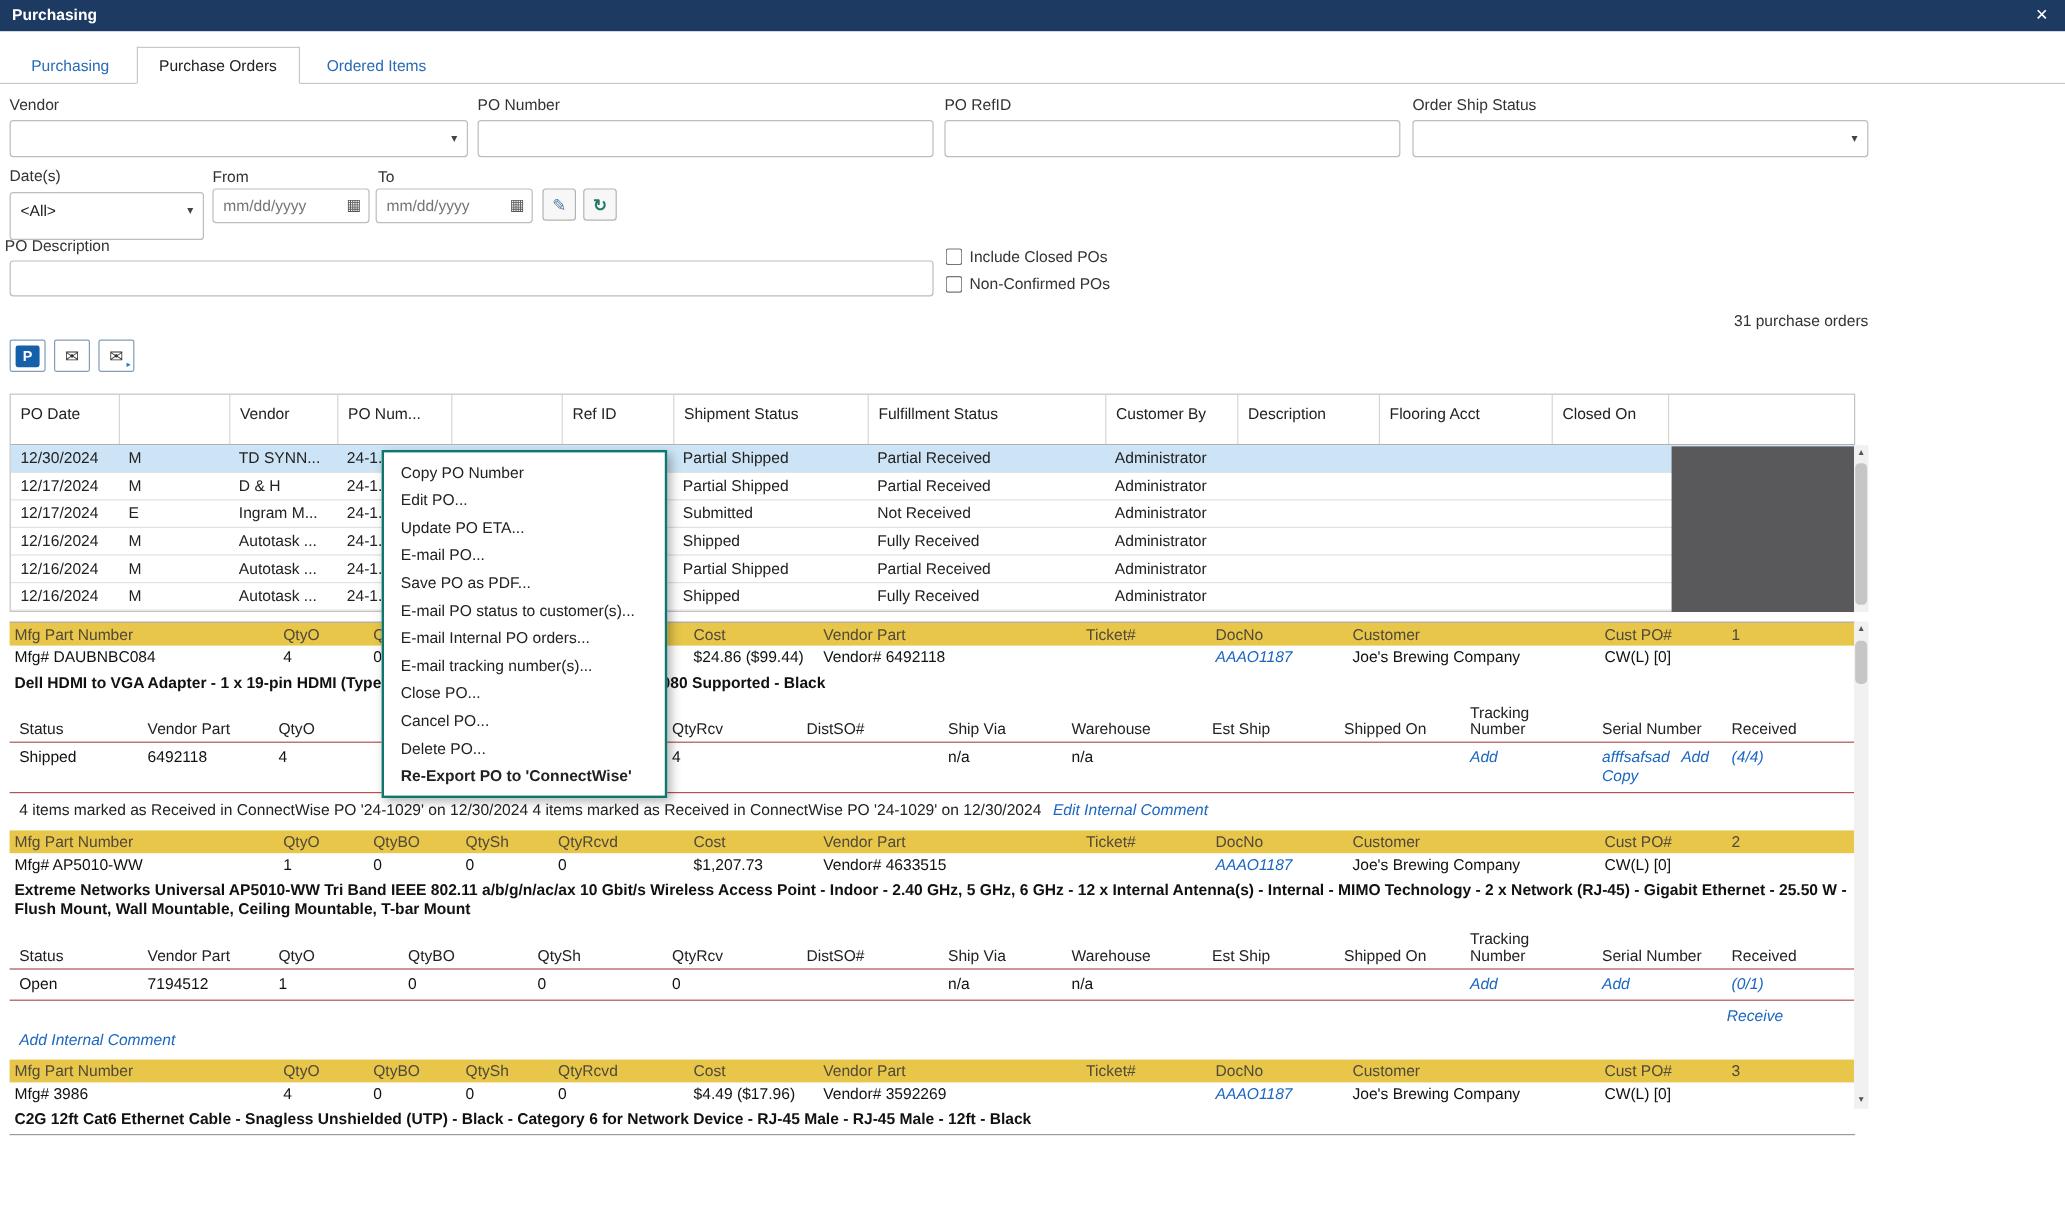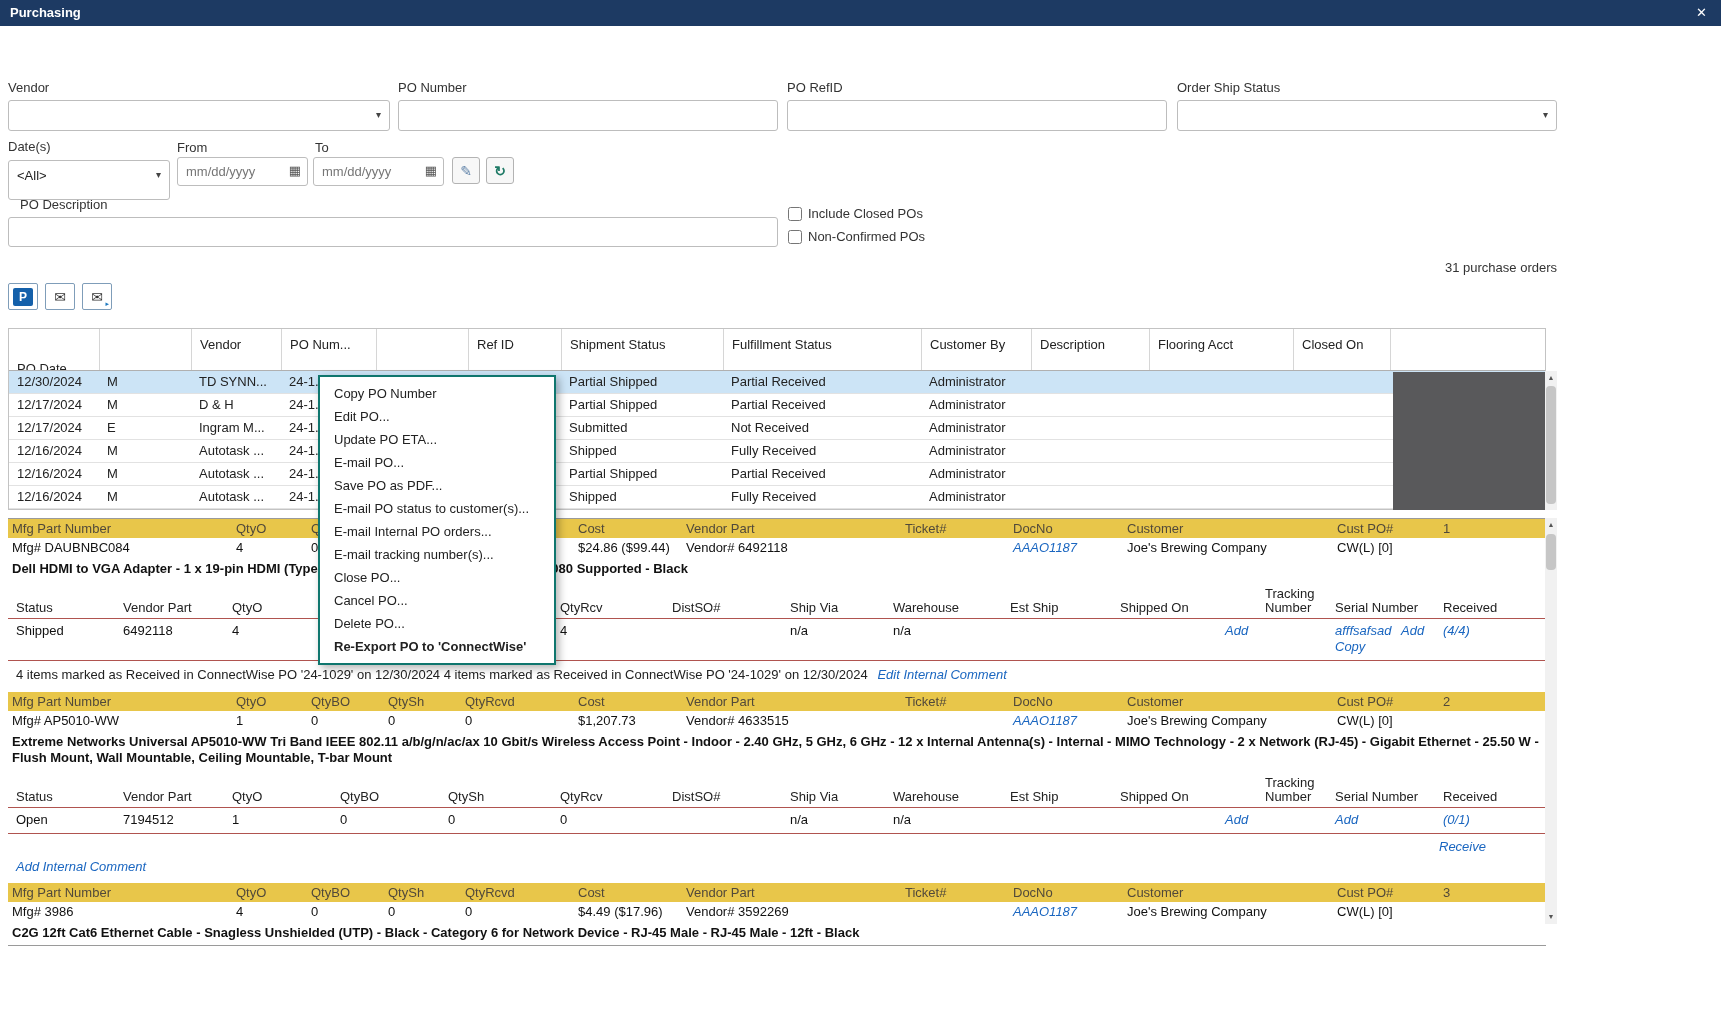--- a/index.html
+++ b/index.html
@@ -44,21 +44,21 @@
             font-size:12px; line-height:18px; border-radius:2px; }
   .mailmark { position:absolute; right:2px; bottom:1px; font-size:7px; color:#1f7ac0; }
 
   
   .potable { position:absolute; top:328px; left:8px; width:1538px; background:#fff;
              border:1px solid #c3c3c3; }
   .tgrid { display:grid; grid-template-columns:90px 92px 90px 95px 92px 93px 162px 198px 110px 118px 144px 97px 1fr; }
   .thead { height:42px; border-bottom:1px solid #b0b0b0; }
   .thead > div { padding:8px 0 0 8px; font-size:13px; color:#222; border-left:1px solid #d6d6d6;
                  overflow:hidden; white-space:nowrap; cursor:pointer; }
-  .thead > div:first-child { border-left:none;margin-top:24px; }
+  .thead > div:first-child { border-left:none; }
   .trow { height:23px; border-bottom:1px solid #e2e2e2; font-size:13px; color:#222; cursor:pointer; }
   .trow > div { padding:3px 0 0 8px; white-space:nowrap; overflow:hidden; }
   .trow.selected { background:#cce4f6; }
   .darkblock { position:absolute; left:1384px; top:43px; width:154px; height:138px; background:#59595b; }
 
   
   .vscroll { position:absolute; width:12px; background:#f1f1f1; }
   .vscroll .arr { height:14px; line-height:14px; font-size:7px; color:#555; text-align:center; cursor:pointer; }
   .vscroll .arr.bottom { position:absolute; bottom:0; left:0; width:12px; }
   .vscroll .thumb { position:absolute; left:1px; width:10px; background:#c6c6c6; border-radius:4px; cursor:pointer; }
@@ -74,47 +74,52 @@
             border-top:1px solid #9a9a9a; border-bottom:1px solid #9a9a9a; }
   .g-sum { display:grid; grid-template-columns:224px 75px 77px 77px 113px 108px 219px 108px 114px 210px 106px 1fr; }
   .g-sum > span { padding-left:4px; white-space:nowrap; overflow:hidden; }
   .g-status { display:grid; grid-template-columns:115px 109px 108px 108px 112px 112px 118px 103px 117px 110px 105px 110px 108px 1fr; }
   .g-status > span { white-space:nowrap; overflow:visible; }
   .g-status > span:first-child { padding-left:8px; }
   .gold { background:#e8c64a; color:#51493a; height:19px; line-height:19px; }
   .srow { height:20px; line-height:20px; color:#111; }
   .desc { font-weight:bold; color:#111; padding:3px 6px 4px 4px; line-height:16px; }
   .shead { align-items:end; padding:6px 0 3px 0; color:#222; border-bottom:1px solid #b0544f; line-height:14px; }
-  .shead .wrap2 { display:inline-block; width:62px; white-space:normal;margin-left:40px; }
+  .shead .wrap2 { display:inline-block; width:62px; white-space:normal; }
   .sdata { padding:4px 0 5px 0; border-bottom:1px solid #b0544f; color:#111; line-height:16px; }
   .comment { padding:6px 0 10px 8px; color:#222; white-space:nowrap; }
   .rrow { padding:5px 0 2px 0; }
   .crow { padding:3px 0 9px 8px; }
   .link { color:#1a66c0; cursor:pointer; text-decoration:none;font-style:italic; }
   .ml6 { margin-left:6px; }
 </style>
 </head>
 <body>
 
 <div class="app">
 
   <div class="titlebar">
     <span>Purchasing</span>
     <span class="close">✕</span>
   </div>
 
+  <div class="tabstrip">
+    <div class="tab">Purchasing</div>
+    <div class="tab active">Purchase Orders</div>
+    <div class="tab">Ordered Items</div>
+  </div>
 
   <div class="flabel" style="left:8px; top:80px">Vendor</div>
   <div class="flabel" style="left:398px; top:80px">PO Number</div>
   <div class="flabel" style="left:787px; top:80px">PO RefID</div>
   <div class="flabel" style="left:1177px; top:80px">Order Ship Status</div>
   <div class="flabel" style="left:8px; top:139px">Date(s)</div>
   <div class="flabel" style="left:177px; top:140px">From</div>
   <div class="flabel" style="left:315px; top:140px">To</div>
-  <div class="flabel" style="left:20px; top:197px">PO Description</div>
+  <div class="flabel" style="left:4px; top:197px">PO Description</div>
 
   <div class="selectbox" style="left:8px; top:100px; width:382px">
     <span class="sval"></span>
     <span class="chev">▾</span>
   </div>
   <input class="tinput" style="left: 398px; top: 100px; width: 380px;">
   <input class="tinput" style="left: 787px; top: 100px; width: 380px;">
   <div class="selectbox" style="left:1177px; top:100px; width:380px">
     <span class="sval"></span>
     <span class="chev">▾</span>

